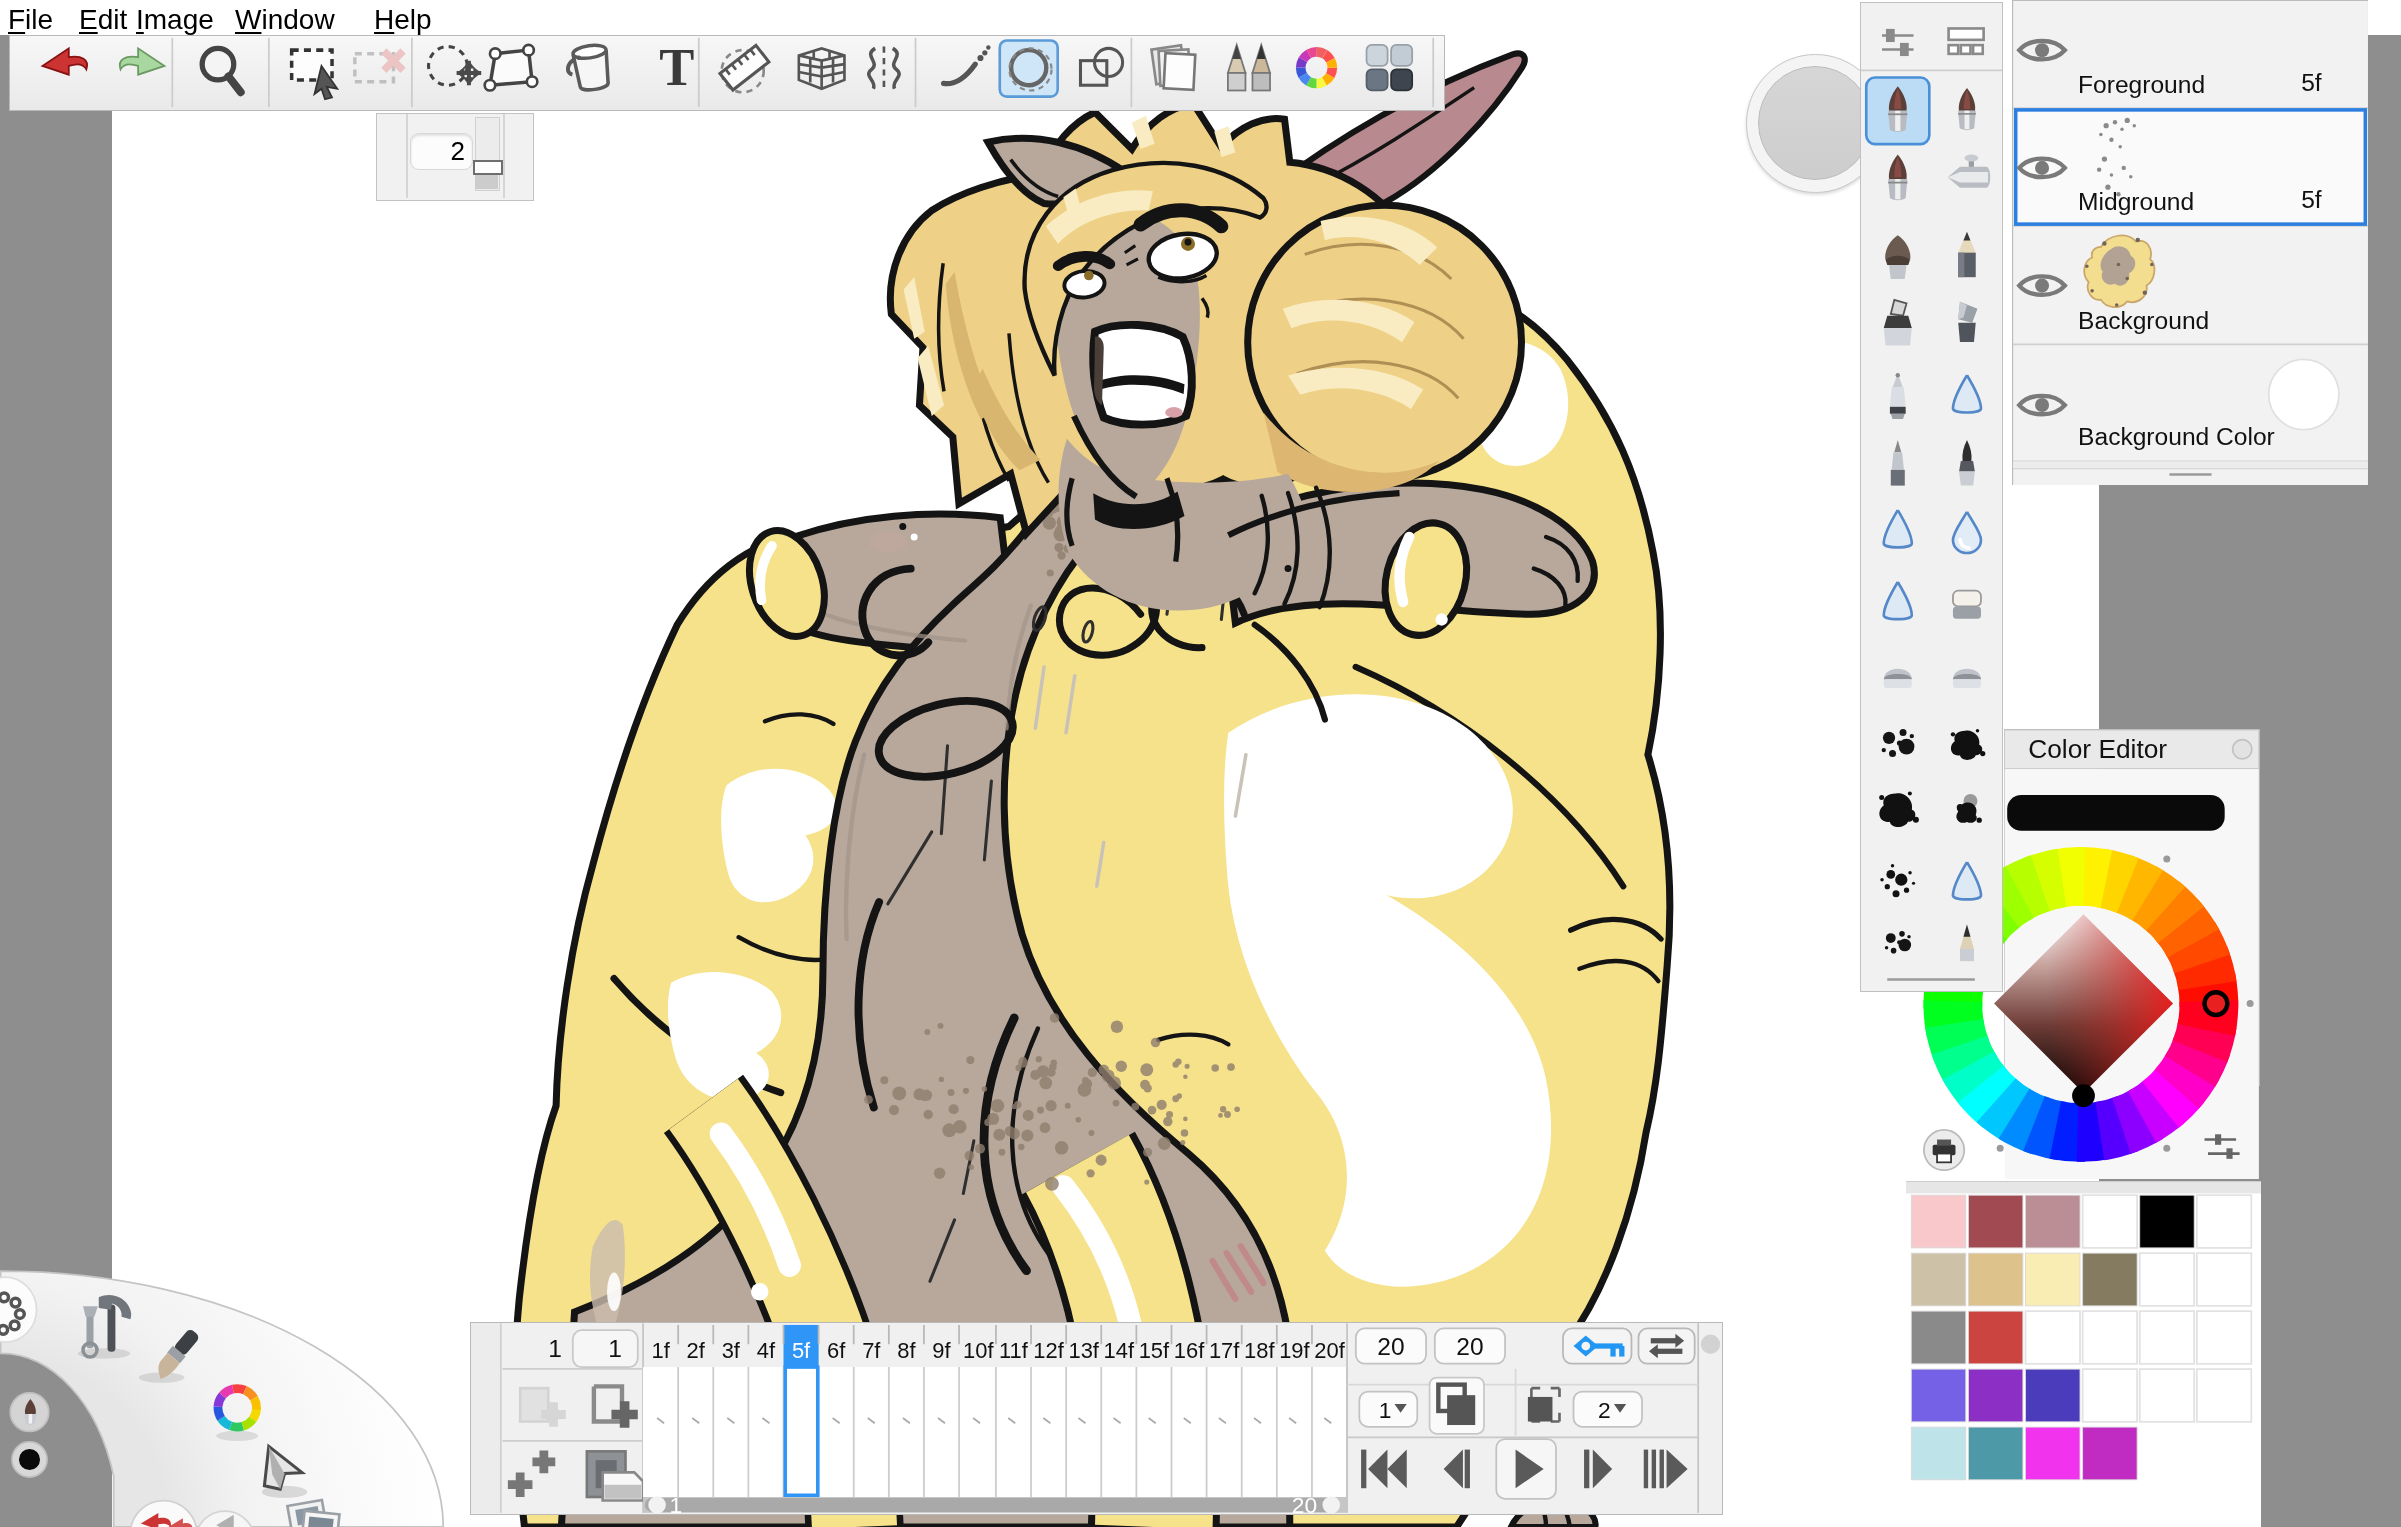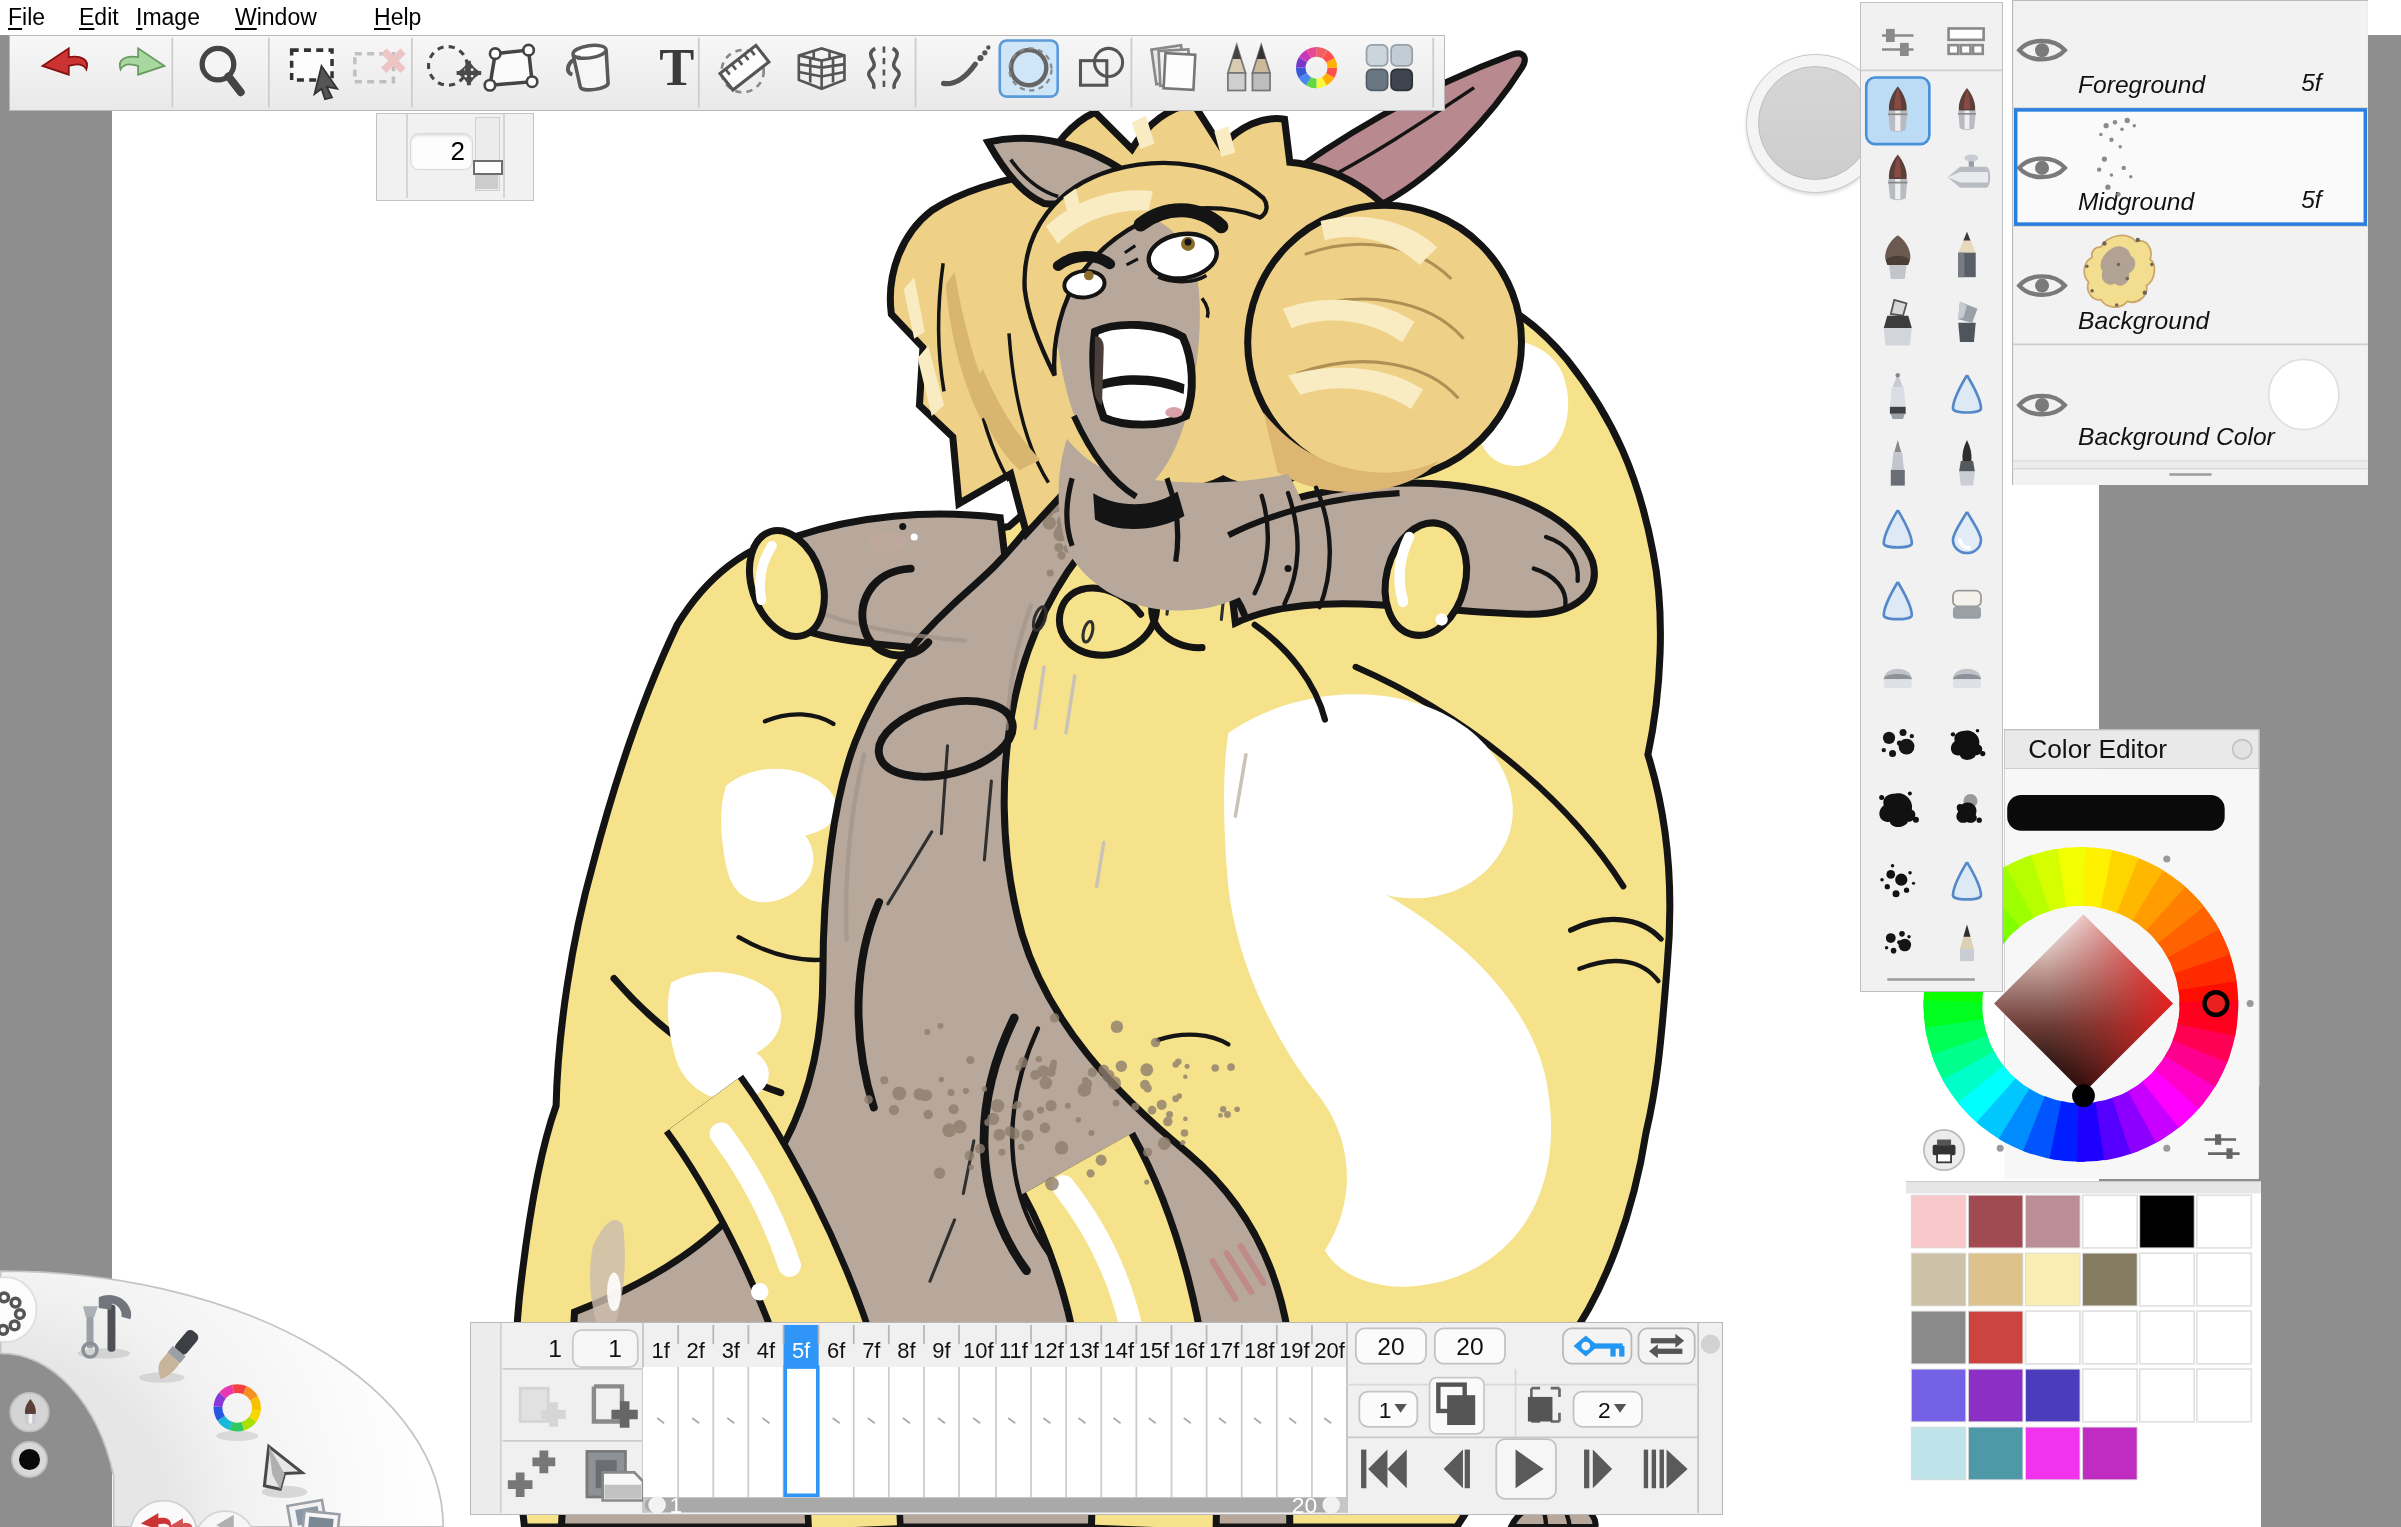--- a/index.html
+++ b/index.html
@@ -1,29 +1,29 @@
 <!DOCTYPE html>
 <html style="font-size:14px"><head>
 <meta charset="utf-8">
 <style>
   html,body{margin:0;padding:0;}
   body{font-family:"Liberation Sans", sans-serif; background:#8e8e8e;}
   #stage{position:relative;width:2401px;height:1527px;overflow:hidden;background:#8e8e8e;}
   .abs{position:absolute;}
   
   #menubar{left:0;top:0;width:2401px;height:35px;background:#ffffff;}
-  #menubar span{position:absolute;top:4.4px;font-size:23px;color:#000;}
+  #menubar span{position:absolute;top:4.4px;font-size:28px;color:#000;}
   #menubar u{text-decoration:underline;text-underline-offset:2.6px;}
   
   #toolbar{left:8.8px;top:35px;width:1436px;height:76px;background:linear-gradient(#f7f7f7,#e9e9e9);border:1.8px solid #b9b9b9;box-sizing:border-box;}
   
   #spin2{left:376px;top:113px;width:158px;height:88px;background:#f1f1f1;border:1.8px solid #c2c2c2;box-sizing:border-box;}
   
   #palette{left:1860px;top:1.8px;width:143px;height:990px;background:#f1f1f1;border:0.9px solid #c0c0c0;box-sizing:border-box;z-index:6;}
-  #layers{left:2012px;top:0px;width:356px;height:485px;background:#15803d;border:0.9px solid #bbbbbb;box-sizing:border-box;font-style:italic;}
+  #layers{left:2012px;top:0px;width:356px;height:485px;background:#15803d;border:0.9px solid #bbbbbb;box-sizing:border-box;}
   #coloreditor{left:2004px;top:729px;width:256px;height:357px;border:0.9px solid #b5b5b5;box-sizing:border-box;z-index:4;}
   #swatches{left:1906px;top:1181px;width:355px;height:347px;background:#ffffff;border-top:0.9px solid #cccccc;}
   
   #timeline{left:470px;top:1322px;width:1253px;height:193px;background:#f0f0f0;border:1.8px solid #b9b9b9;box-sizing:border-box;}
 </style>
 </head>
 <body>
 <div id="stage">
   <svg id="art" class="abs" style="left:112px;top:35px" width="1987" height="1492" viewBox="128 40 2264 1700">
     <rect x="128" y="40" width="2264" height="1700" fill="#ffffff"></rect>

